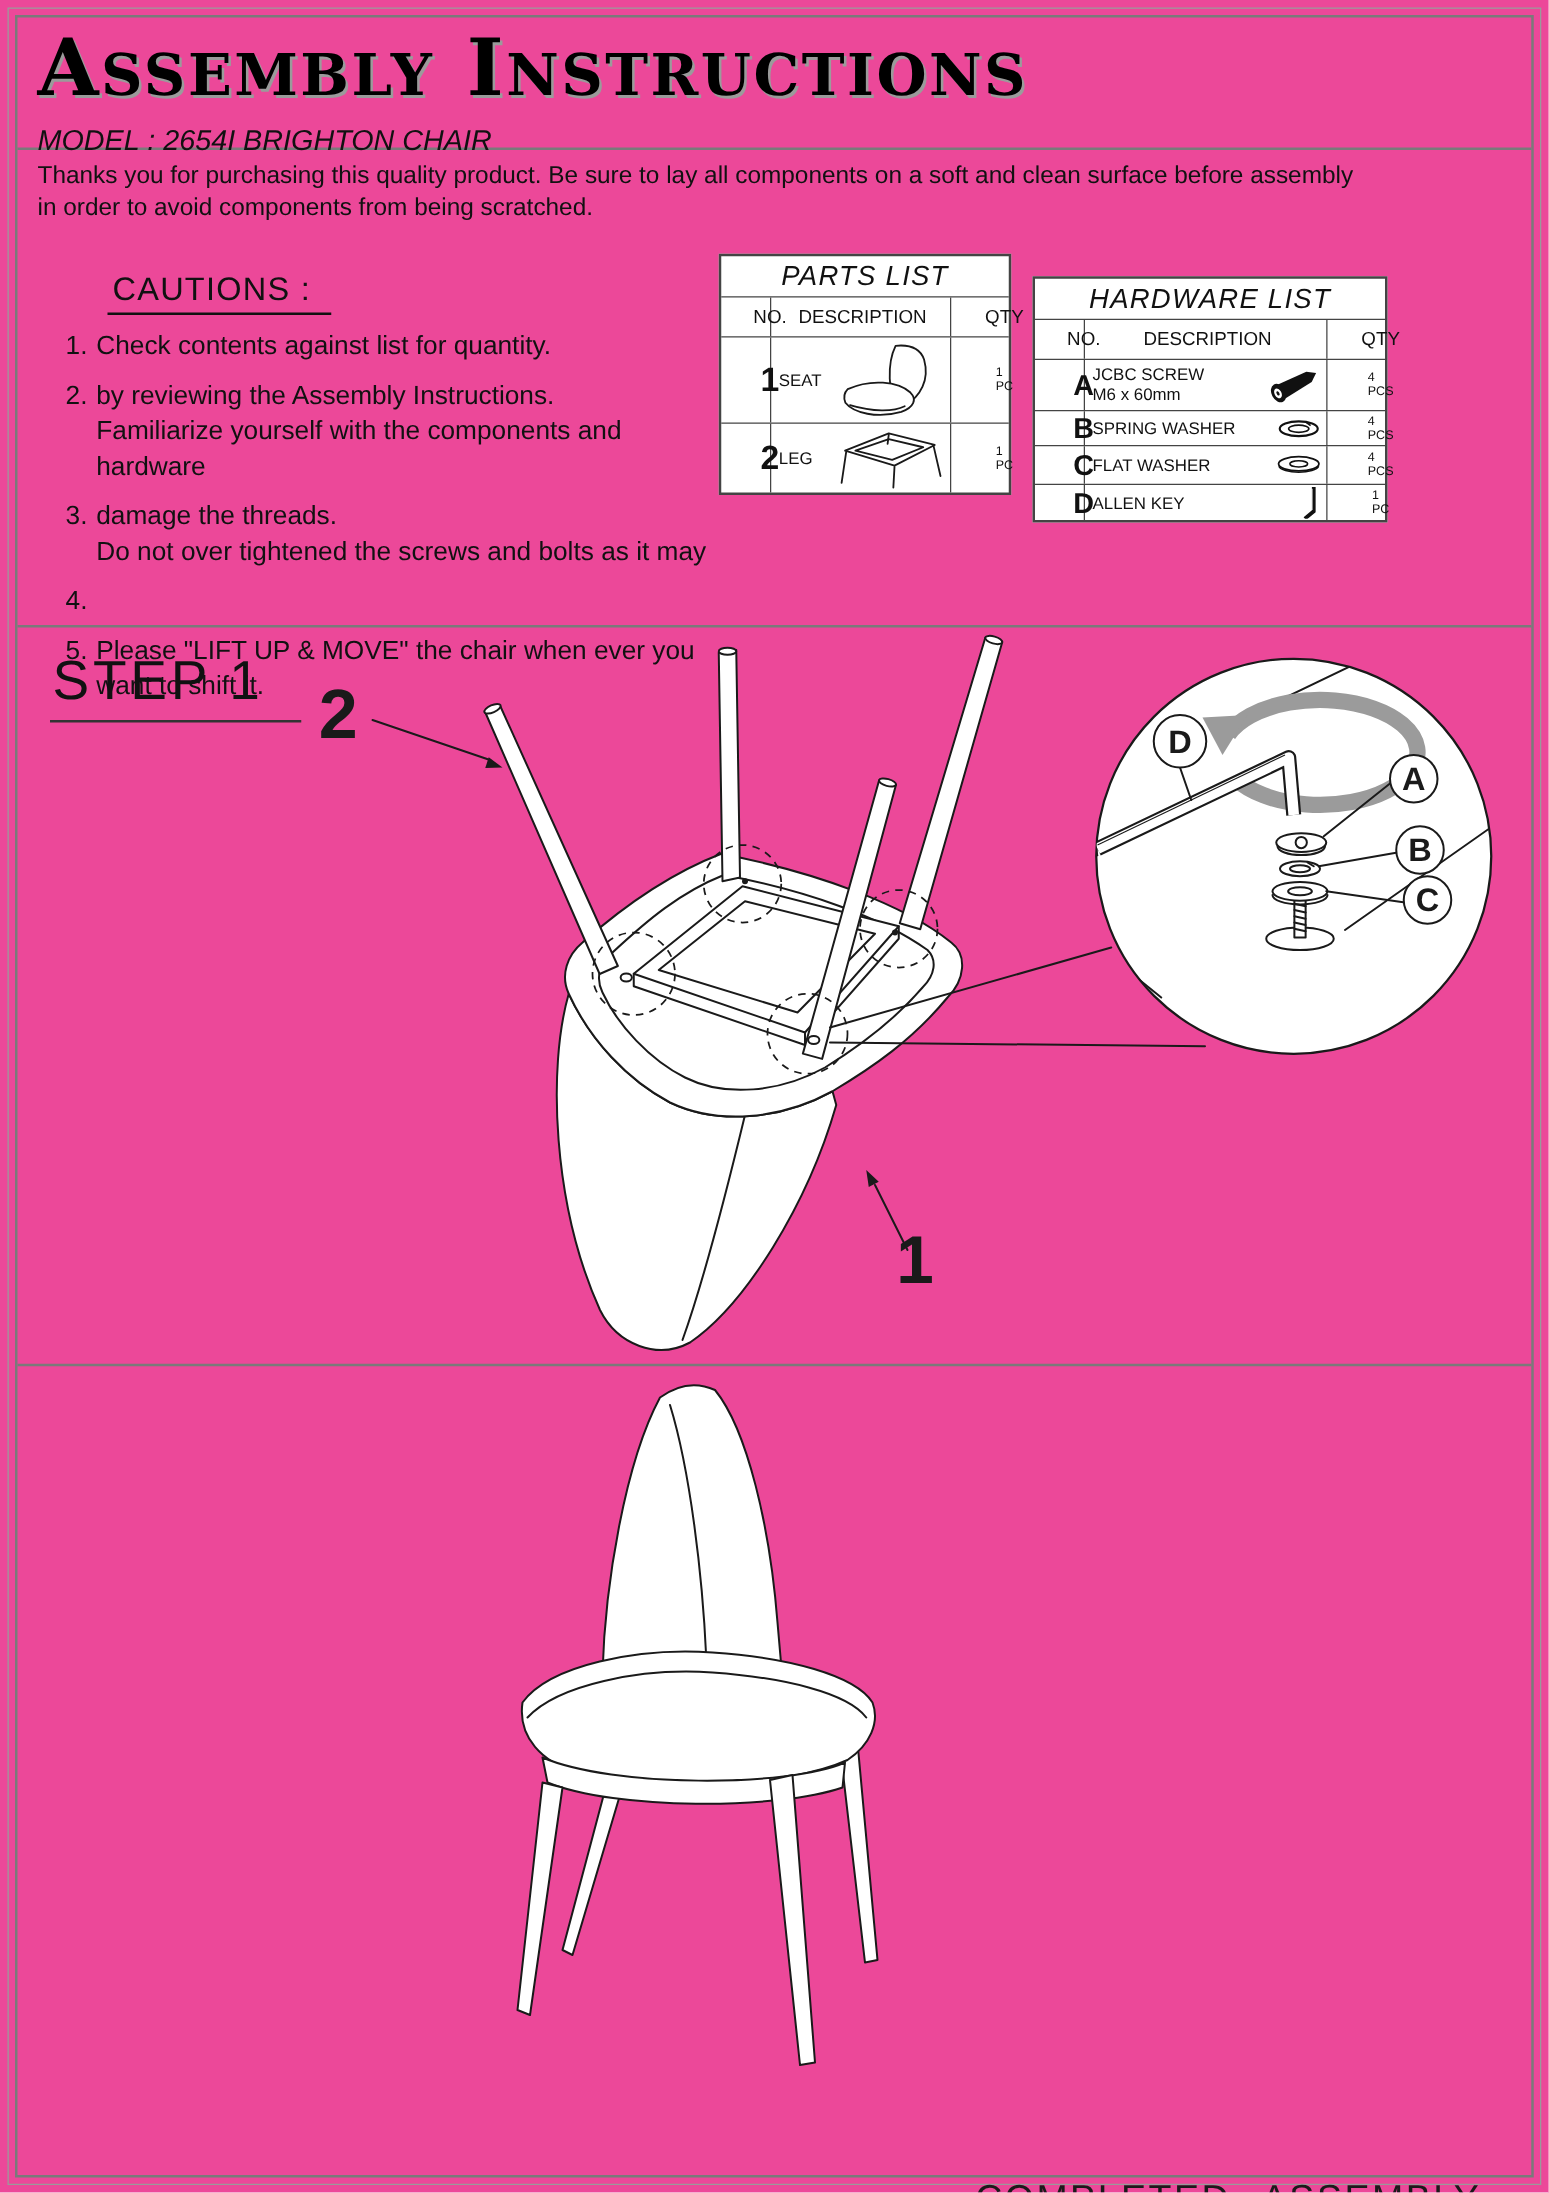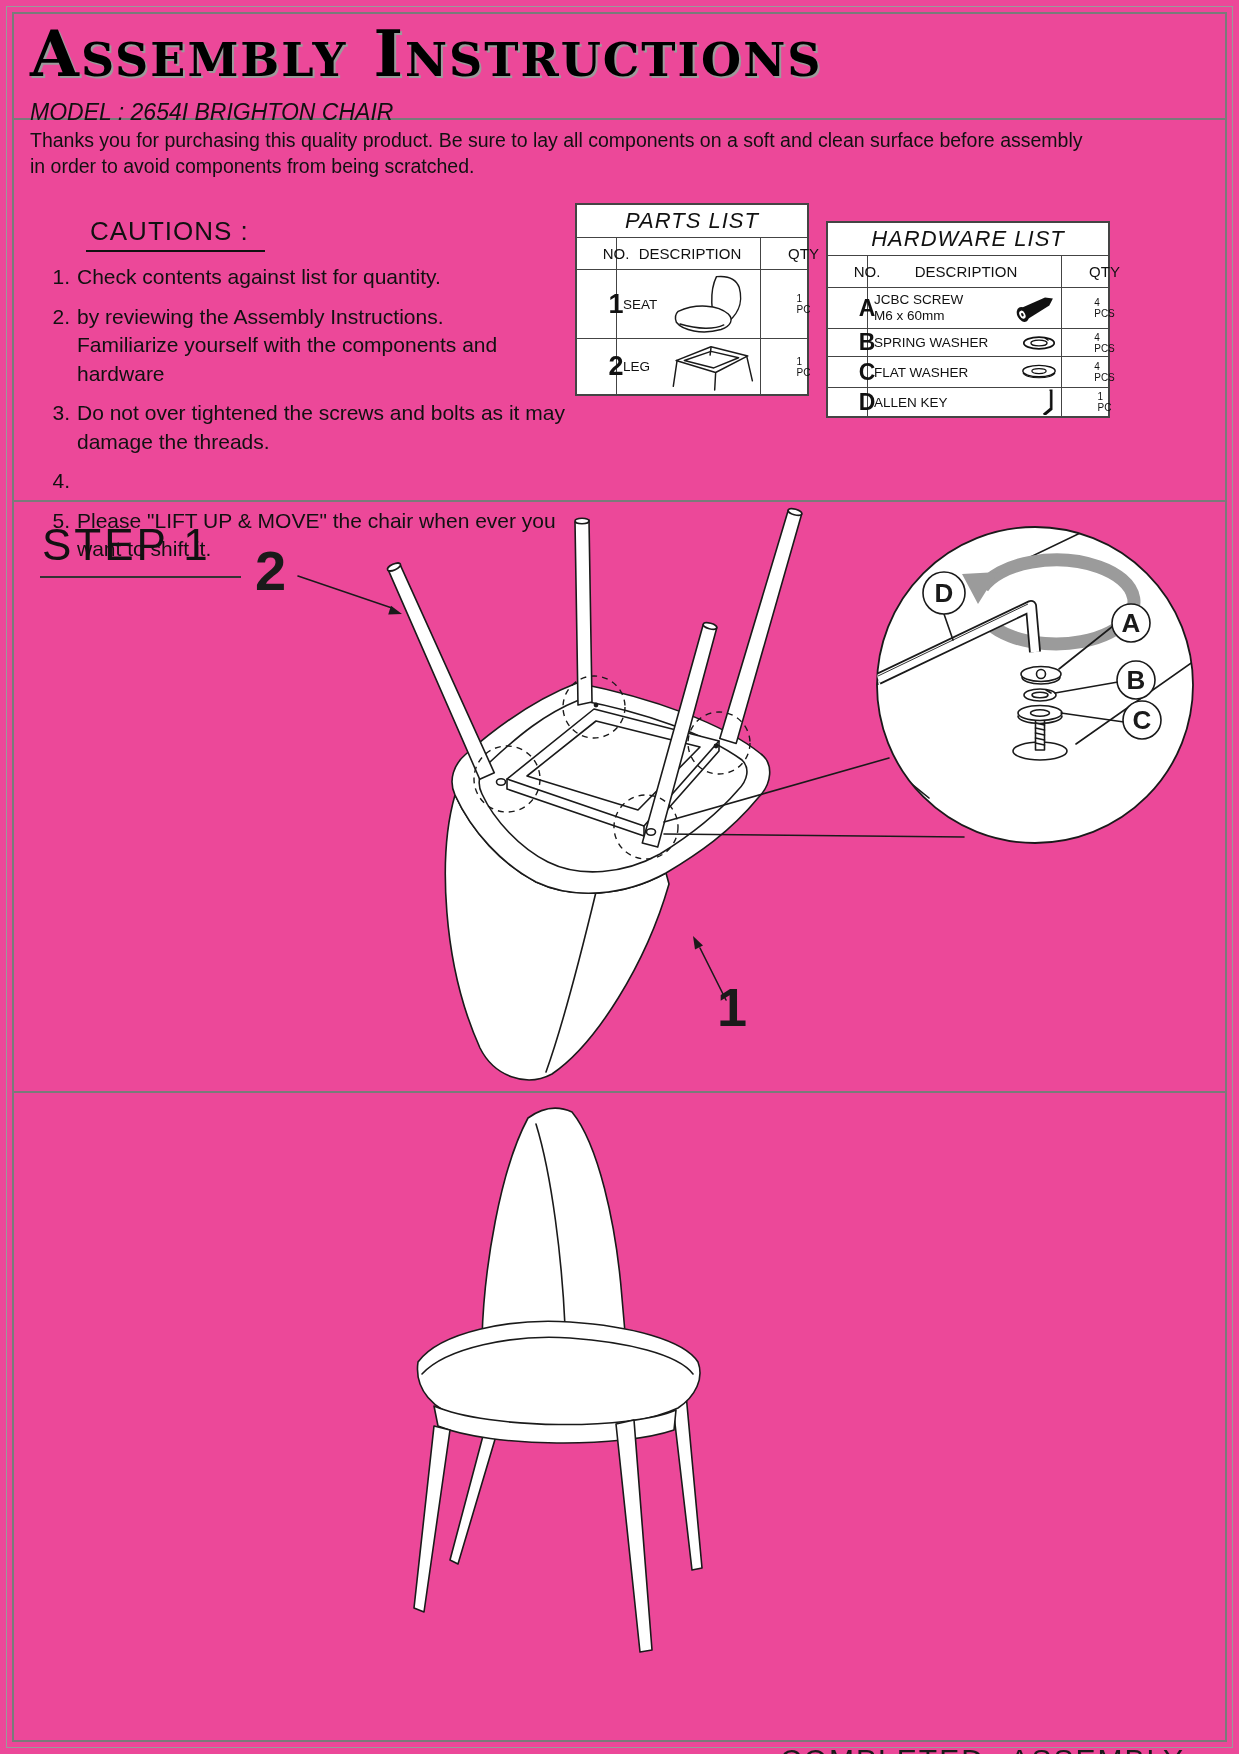--- a/index.html
+++ b/index.html
@@ -100,22 +100,22 @@
         <div class="c-item">
           <span class="n">2.</span>
           <span>
               <div>by reviewing the Assembly Instructions.</div>
                 <div>Familiarize yourself with the components and hardware</div>
             </span>
         </div>
         <div class="c-item">
           <span class="n">3.</span>
           <span>
-              <div>Do not over tightened the screws and bolts as it may</div>
-                <div>damage the threads.</div>
+              <div>damage the threads.</div>
+                <div>Do not over tightened the screws and bolts as it may</div>
             </span>
         </div>
         <div class="c-item">
           <span class="n">4.</span>
         </div>
         <div class="c-item">
           <span class="n">5.</span>
           <span>
               <div>Please "LIFT UP &amp; MOVE" the chair  when ever you</div>
                 <div>want to shift it.</div>

